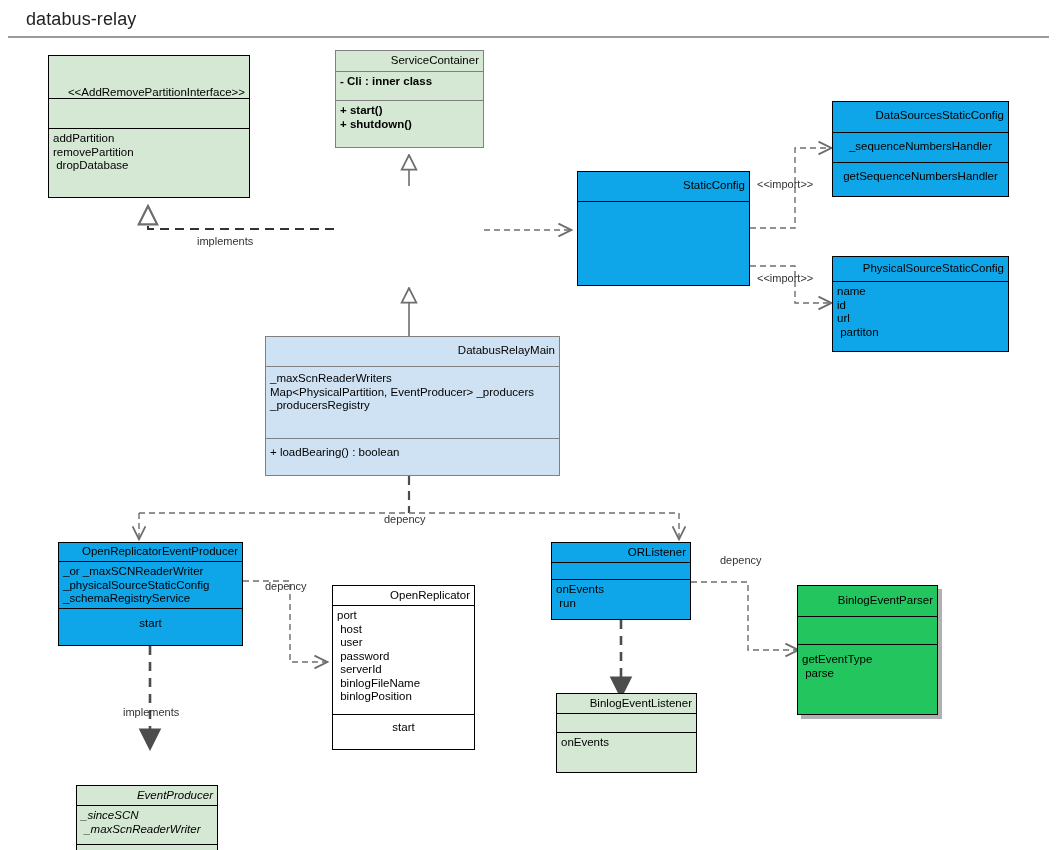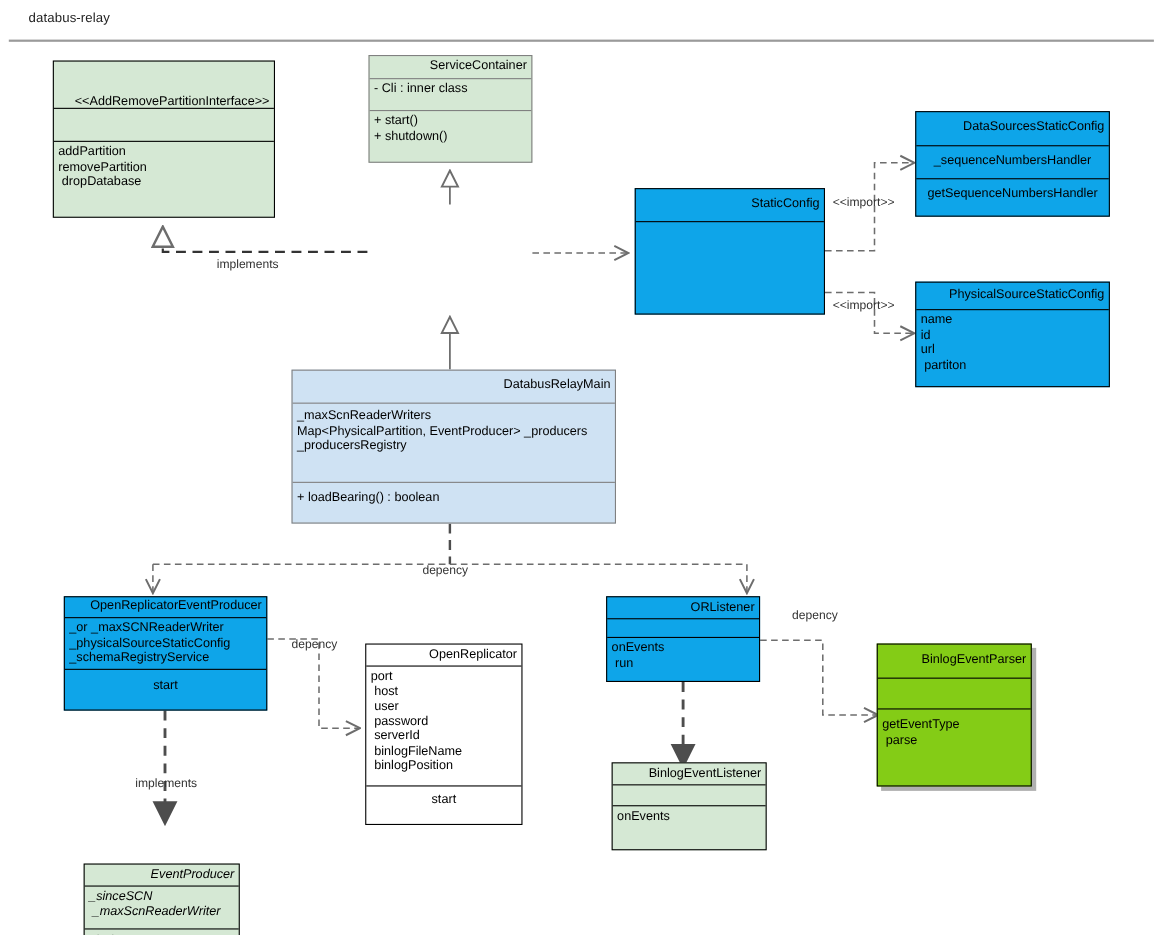--- a/index.html
+++ b/index.html
@@ -17,21 +17,21 @@
     width: 1057px;
     height: 850px;
     overflow: hidden;
     background: #ffffff;
   }
   
   #doc-title {
     position: absolute;
     left: 26px;
     top: 9px;
-    font-size: 12px;
+    font-size: 18px;
     color: #222222;
     letter-spacing: 0.1px;
     white-space: nowrap;
   }
   #title-rule {
     position: absolute;
     left: 8px;
     top: 36px;
     width: 1041px;
     height: 2px;
@@ -53,34 +53,34 @@
   .uml .sec.center { text-align: center; }
   .uml .sec.title  { text-align: right; }
   .uml .sec + .sec { border-top-width: 1px; border-top-style: solid; }
 
   
   .green { border: 1.6px solid #000000; background: #d5e8d4; }
   .green .sec + .sec { border-top-color: #000000; }
 
   
   .green-gray { border: 1.3px solid #808080; background: #d5e8d4; }
-  .green-gray .sec + .sec { border-top-color: #808080; }
+  .green-gray .sec + .sec { border-top-color: #808080; font-weight: bold; }
 
   
   .blue { border: 1.6px solid #000000; background: #0ea5e9; }
   .blue .sec + .sec { border-top-color: #000000; }
 
   
   .blue-gray { border: 1.3px solid #808080; background: #cfe2f3; }
   .blue-gray .sec + .sec { border-top-color: #808080; }
 
   
   .white-shadow {
     border: 1.6px solid #000000;
-    background: #84cc16;
+    background: #22c55e;
     box-shadow: 4px 4px 0 0 rgba(150,150,150,0.75);
   }
   .white-shadow .sec + .sec { border-top-color: #000000; }
 
   .white-plain { border: 1.6px solid #000000; background: #ffffff; }
   .white-plain .sec + .sec { border-top-color: #000000; }
 
   
   .edge-label {
     position: absolute;

